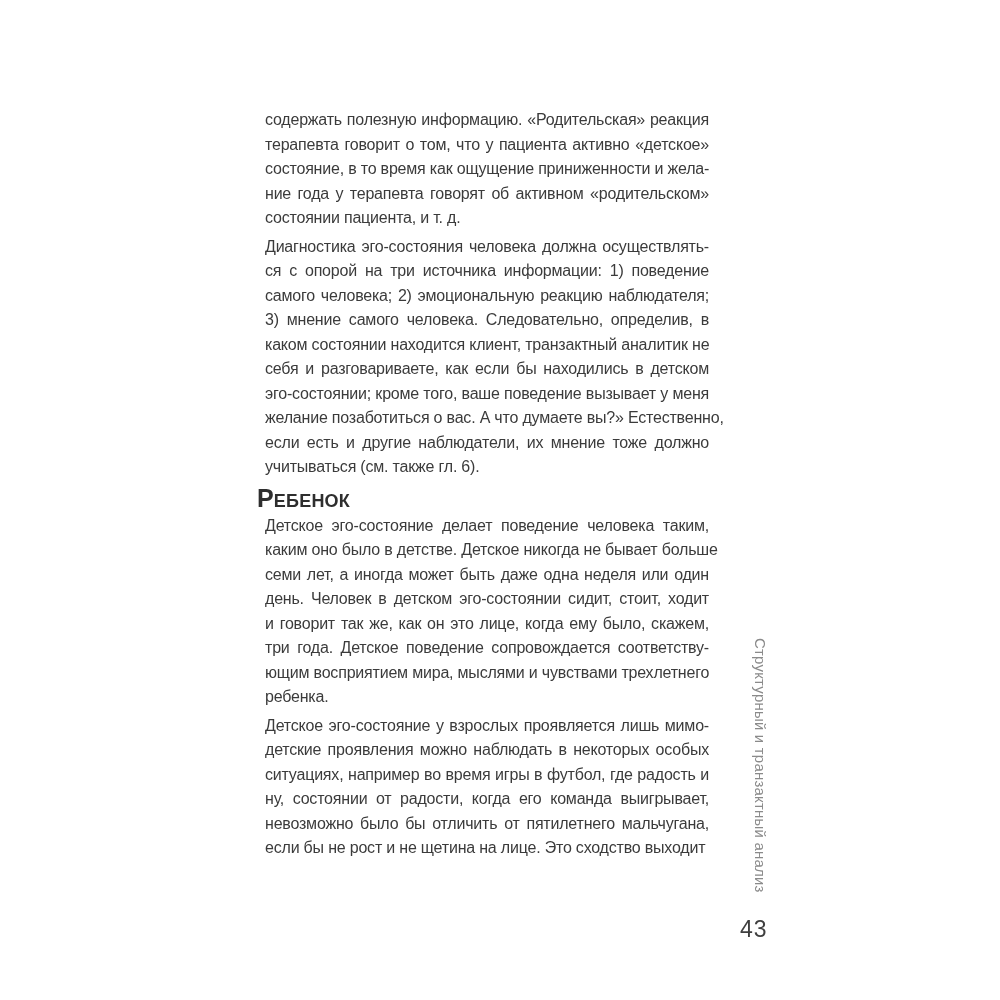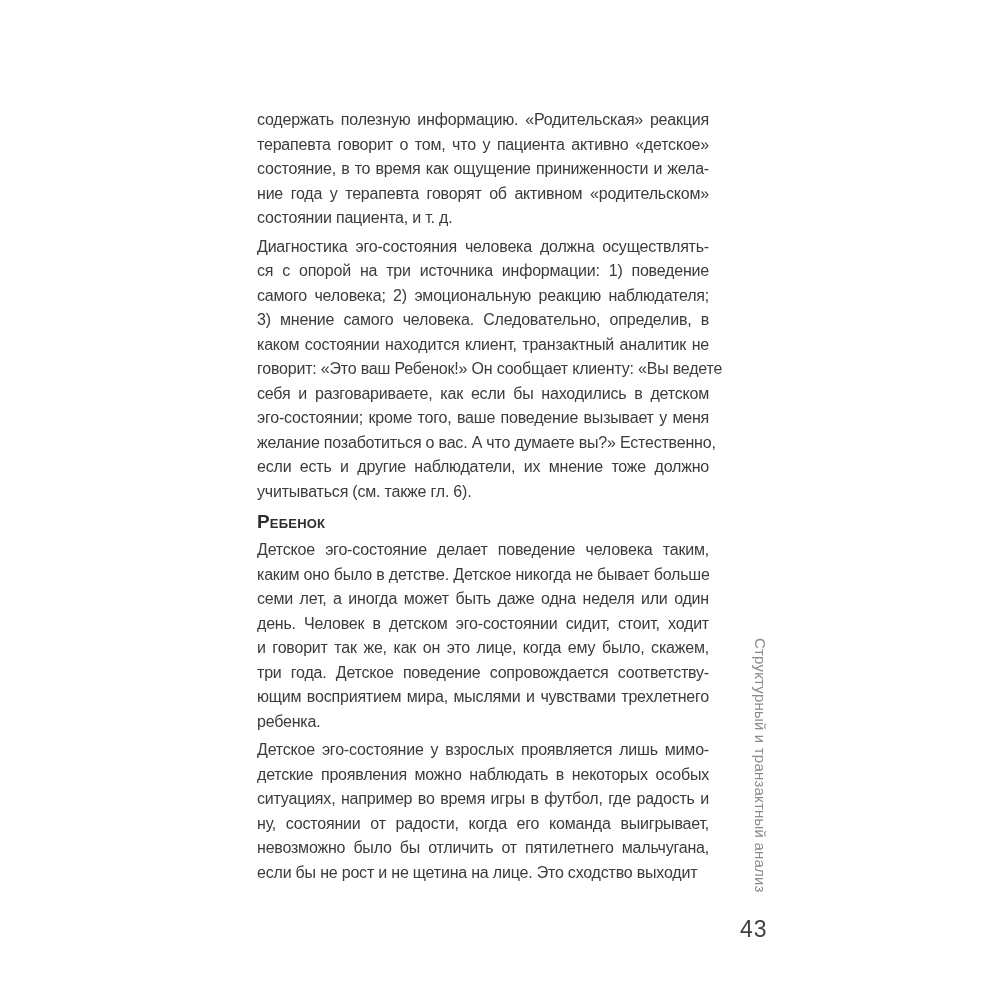--- a/index.html
+++ b/index.html
@@ -25,27 +25,28 @@
     line-height: 24.5px;
     letter-spacing: -0.2px;
     color: #3b3b3b;
   }
   .paragraph { margin: 0; }
   .paragraph + .paragraph { margin-top: 4px; }
   .line {
     white-space: nowrap;
     text-align: justify;
     text-align-last: justify;
+    margin-left: 8px;
   }
   .line:last-child {
     text-align-last: left;
   }
   .section-heading {
     margin: 6px 0 4px 0;
-    font-size: 19px;
+    font-size: 25px;
     line-height: 24px;
     font-weight: 700;
     font-variant: small-caps;
     letter-spacing: 0.2px;
     color: #2e2e2e;
   }
   .side-caption {
     position: absolute;
     left: 752px;
     top: 638px;
@@ -78,21 +79,20 @@
         <div class="line">состояние, в то время как ощущение приниженности и жела-</div>
         <div class="line">ние года у терапевта говорят об активном «родительском»</div>
         <div class="line">состоянии пациента, и т. д.</div>
       </div>
       <div class="paragraph">
         <div class="line">Диагностика эго-состояния человека должна осуществлять-</div>
         <div class="line">ся с опорой на три источника информации: 1) поведение</div>
         <div class="line">самого человека; 2) эмоциональную реакцию наблюдателя;</div>
         <div class="line">3) мнение самого человека. Следовательно, определив, в</div>
         <div class="line">каком состоянии находится клиент, транзактный аналитик не</div>
-        <div class="line">говорит: «Это ваш Ребенок!» Он сообщает клиенту: «Вы ведете</div>
         <div class="line">себя и разговариваете, как если бы находились в детском</div>
         <div class="line">эго-состоянии; кроме того, ваше поведение вызывает у меня</div>
         <div class="line">желание позаботиться о вас. А что думаете вы?» Естественно,</div>
         <div class="line">если есть и другие наблюдатели, их мнение тоже должно</div>
         <div class="line">учитываться (см. также гл. 6).</div>
       </div>
       <h2 class="section-heading">Ребенок</h2>
       <div class="paragraph">
         <div class="line">Детское эго-состояние делает поведение человека таким,</div>
         <div class="line">каким оно было в детстве. Детское никогда не бывает больше</div>

